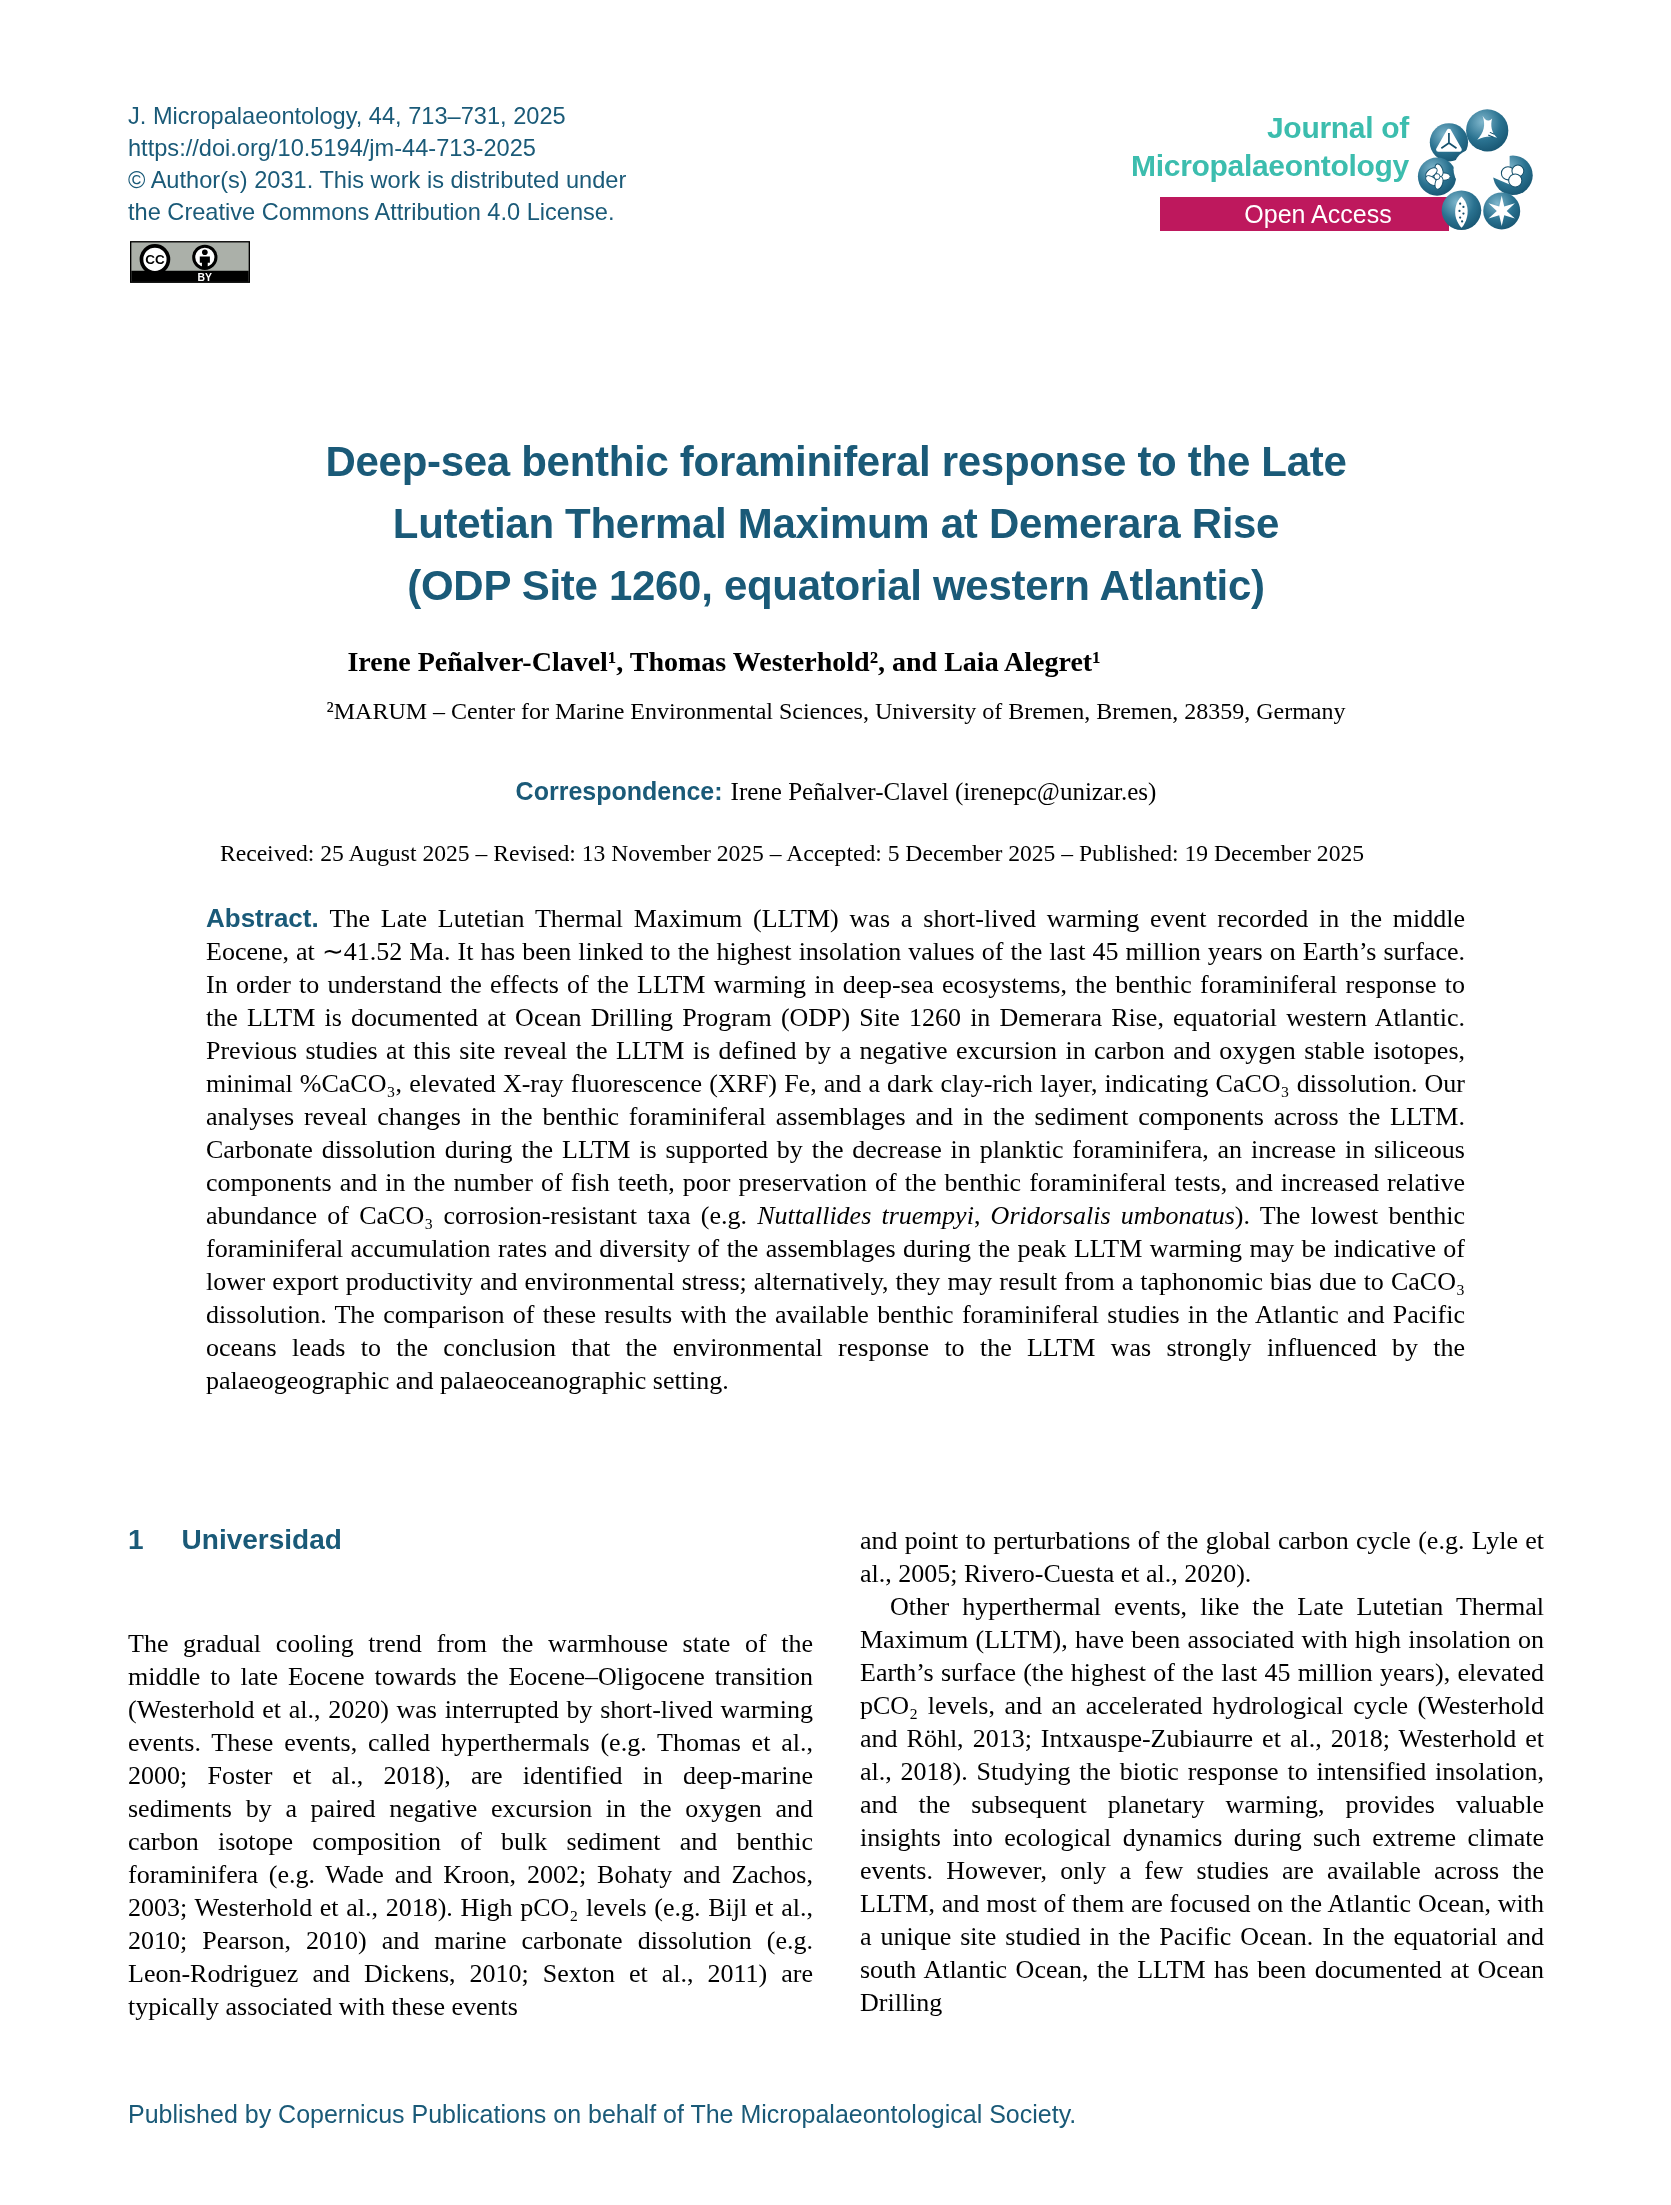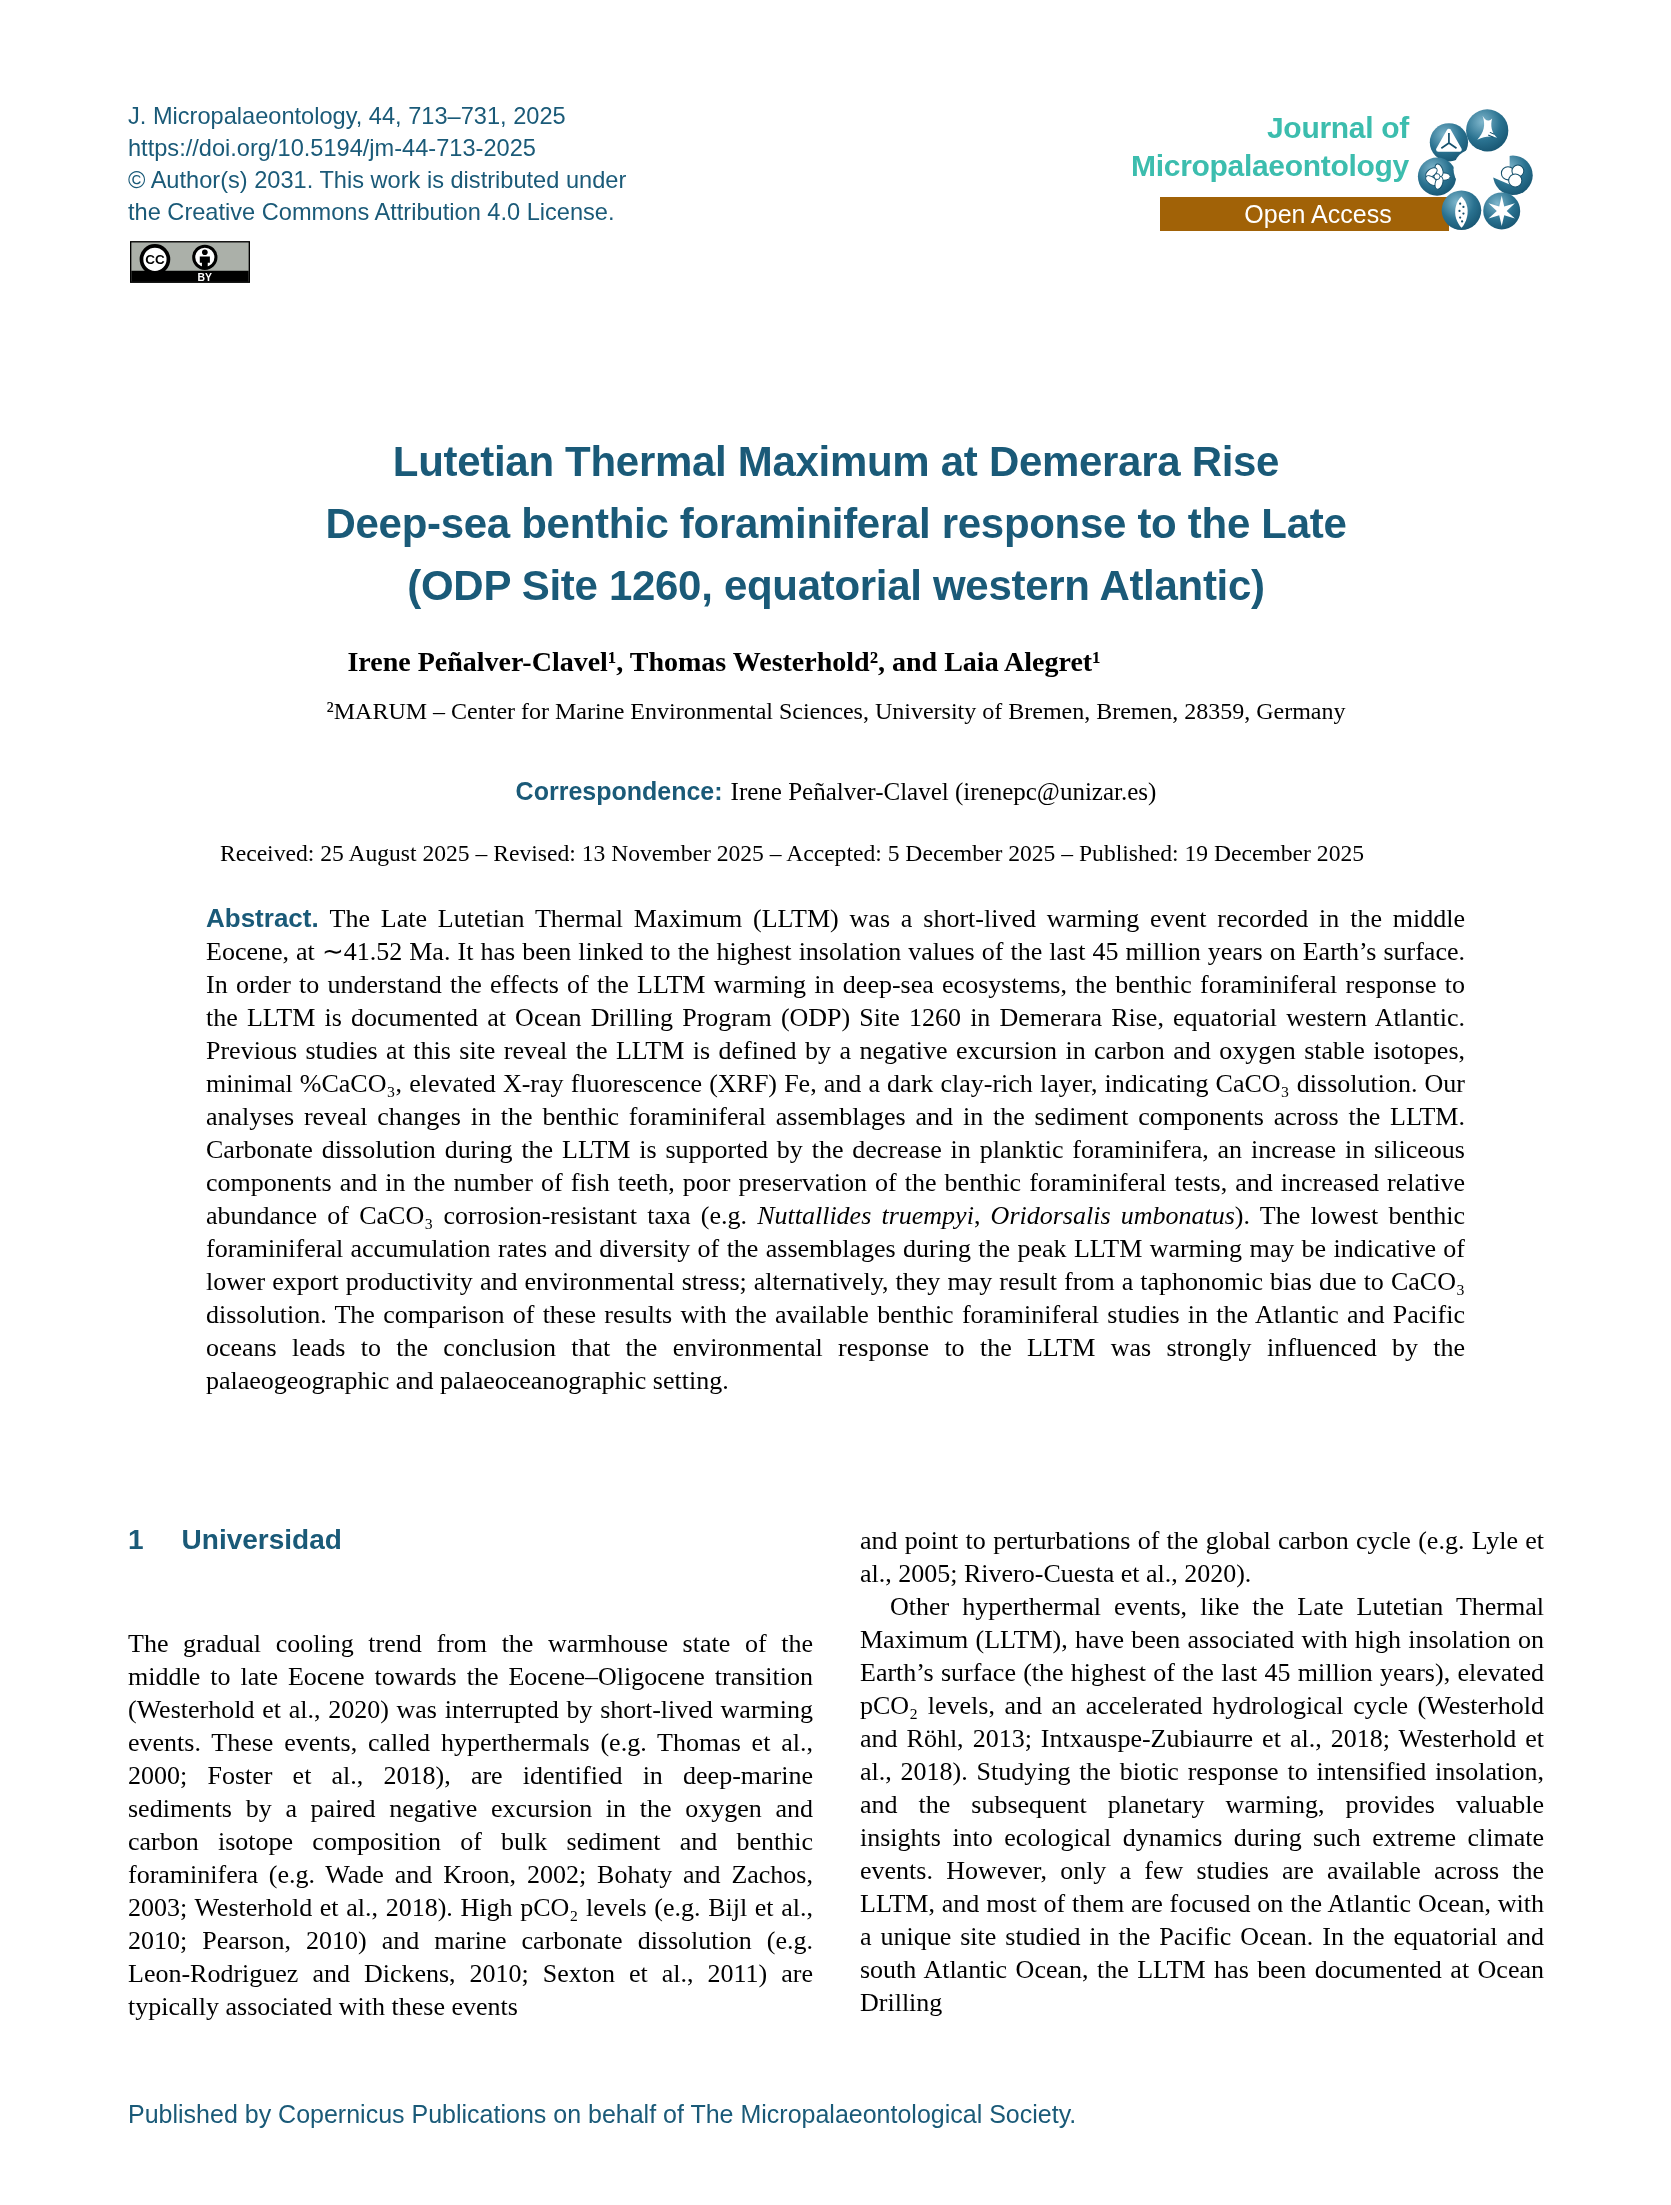--- a/index.html
+++ b/index.html
@@ -12,21 +12,21 @@
   .cite div{white-space:nowrap;}
 
   
   .ccbadge{position:absolute;left:130px;top:241px;width:120px;height:42px;cursor:pointer;}
 
   
   .jname{position:absolute;right:263px;text-align:right;color:#3CBDAE;
          font-family:"Liberation Sans",sans-serif;font-weight:bold;letter-spacing:-0.3px;}
   .jname.l1{top:112px;font-size:30px;line-height:32px;}
   .jname.l2{top:150px;font-size:30px;line-height:32px;}
-  .oabar{position:absolute;left:1160px;top:197px;width:289px;height:34px;background:#a16207;}
+  .oabar{position:absolute;left:1160px;top:197px;width:289px;height:34px;background:#be185d;}
   .oabar span{display:block;text-align:center;padding-left:27px;color:#ffffff;
          font-family:"Liberation Sans",sans-serif;font-size:25px;line-height:34px;}
   .logo{position:absolute;left:1408px;top:100px;}
 
   
   .title{position:absolute;left:0;top:431px;width:1672px;text-align:center;color:#1A5A78;
          font-family:"Liberation Sans",sans-serif;font-weight:bold;font-size:42px;line-height:62px;
          letter-spacing:-0.3px;}
 
   
@@ -144,22 +144,22 @@
           <circle cx="84" cy="170" r="1.7"></circle>
         <circle cx="79" cy="176" r="1.7"></circle>
           <circle cx="82" cy="182" r="1.7"></circle>
       </g>
     </g>
 
     <polygon fill="#fff" points="142,143 145.8,159.5 162,154.5 149.5,166 162,177.5 145.8,172.5 142,189 138.2,172.5 122,177.5 134.5,166 122,154.5 138.2,159.5"></polygon>
   </svg>
 
   <div class="title">
+    <div>Deep-sea benthic foraminiferal response to the Late</div>
     <div>Lutetian Thermal Maximum at Demerara Rise</div>
-    <div>Deep-sea benthic foraminiferal response to the Late</div>
     <div>(ODP Site 1260, equatorial western Atlantic)</div>
   </div>
 
   <div class="authors">Irene Peñalver-Clavel¹, Thomas Westerhold², and Laia Alegret¹</div>
 
   <div class="affils">
     <div>²MARUM – Center for Marine Environmental Sciences, University of Bremen, Bremen, 28359, Germany</div>
   </div>
 
   <div class="corr">

